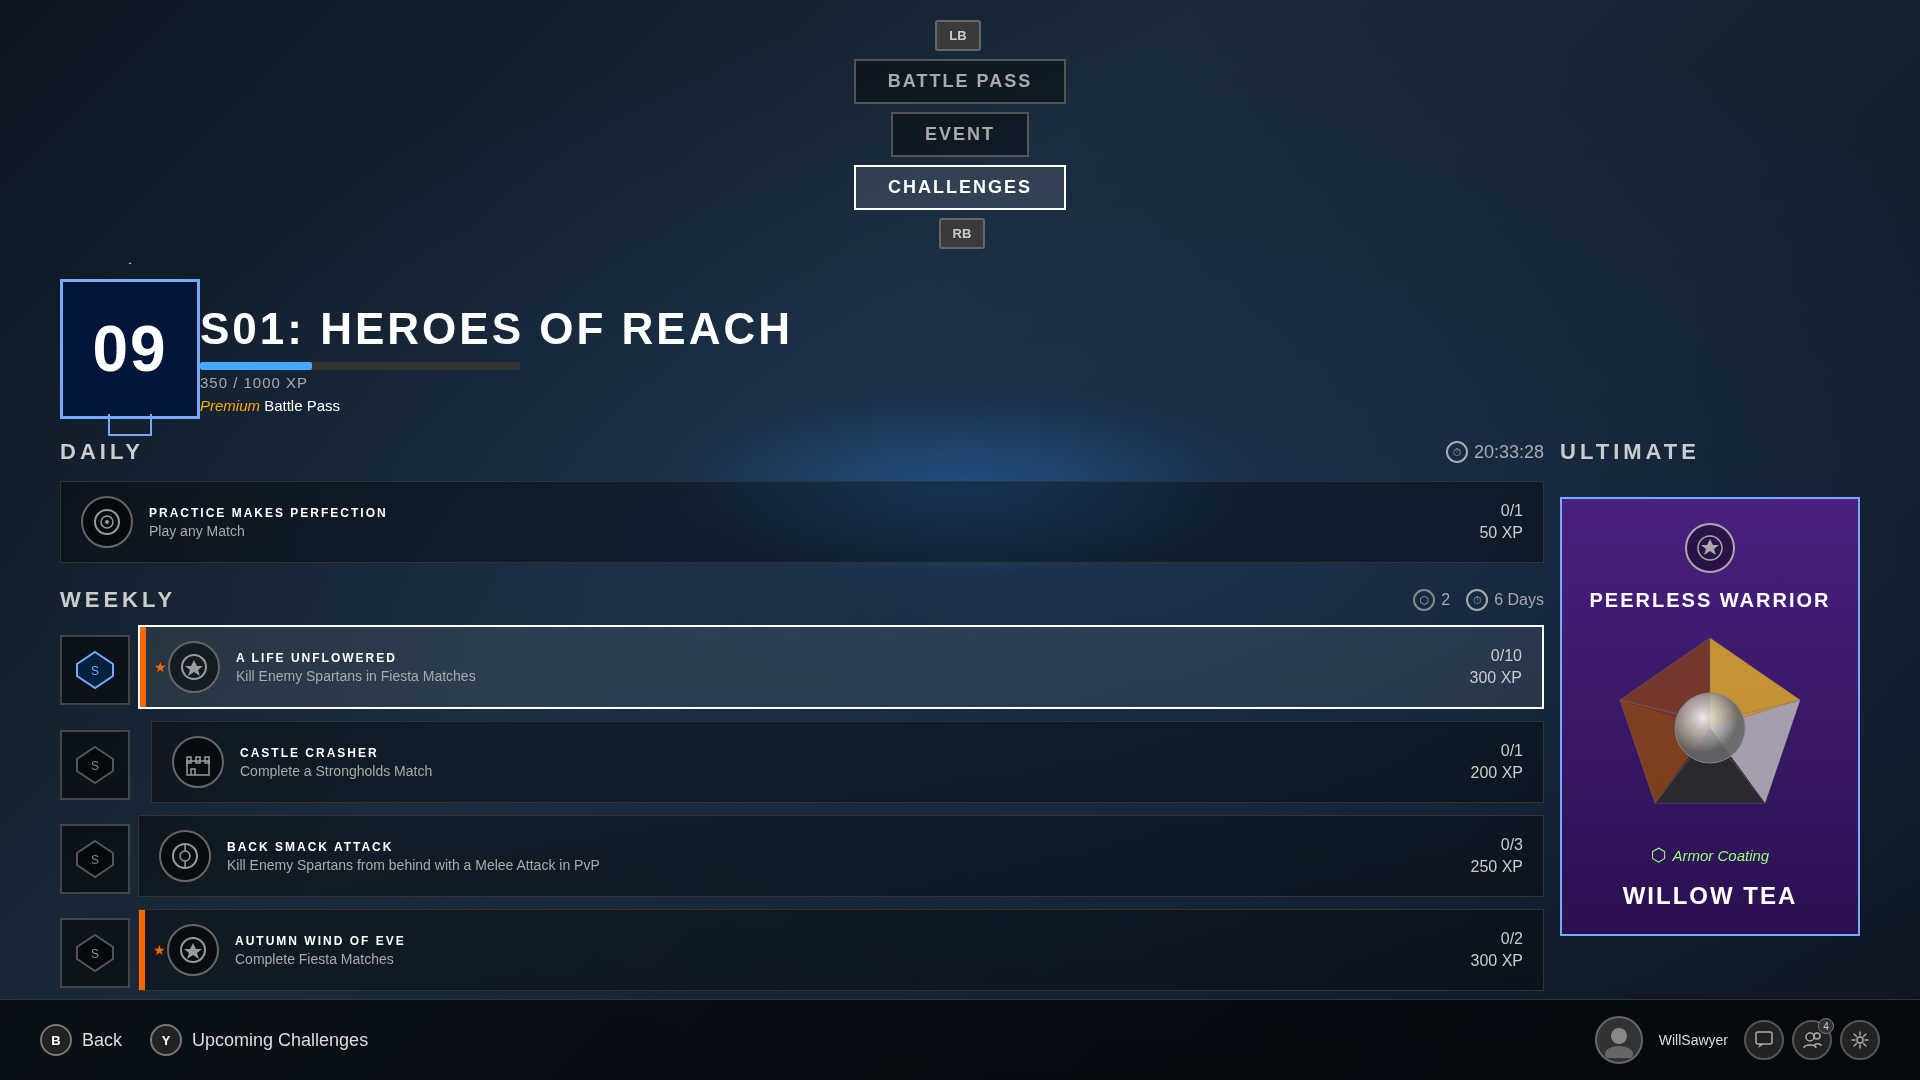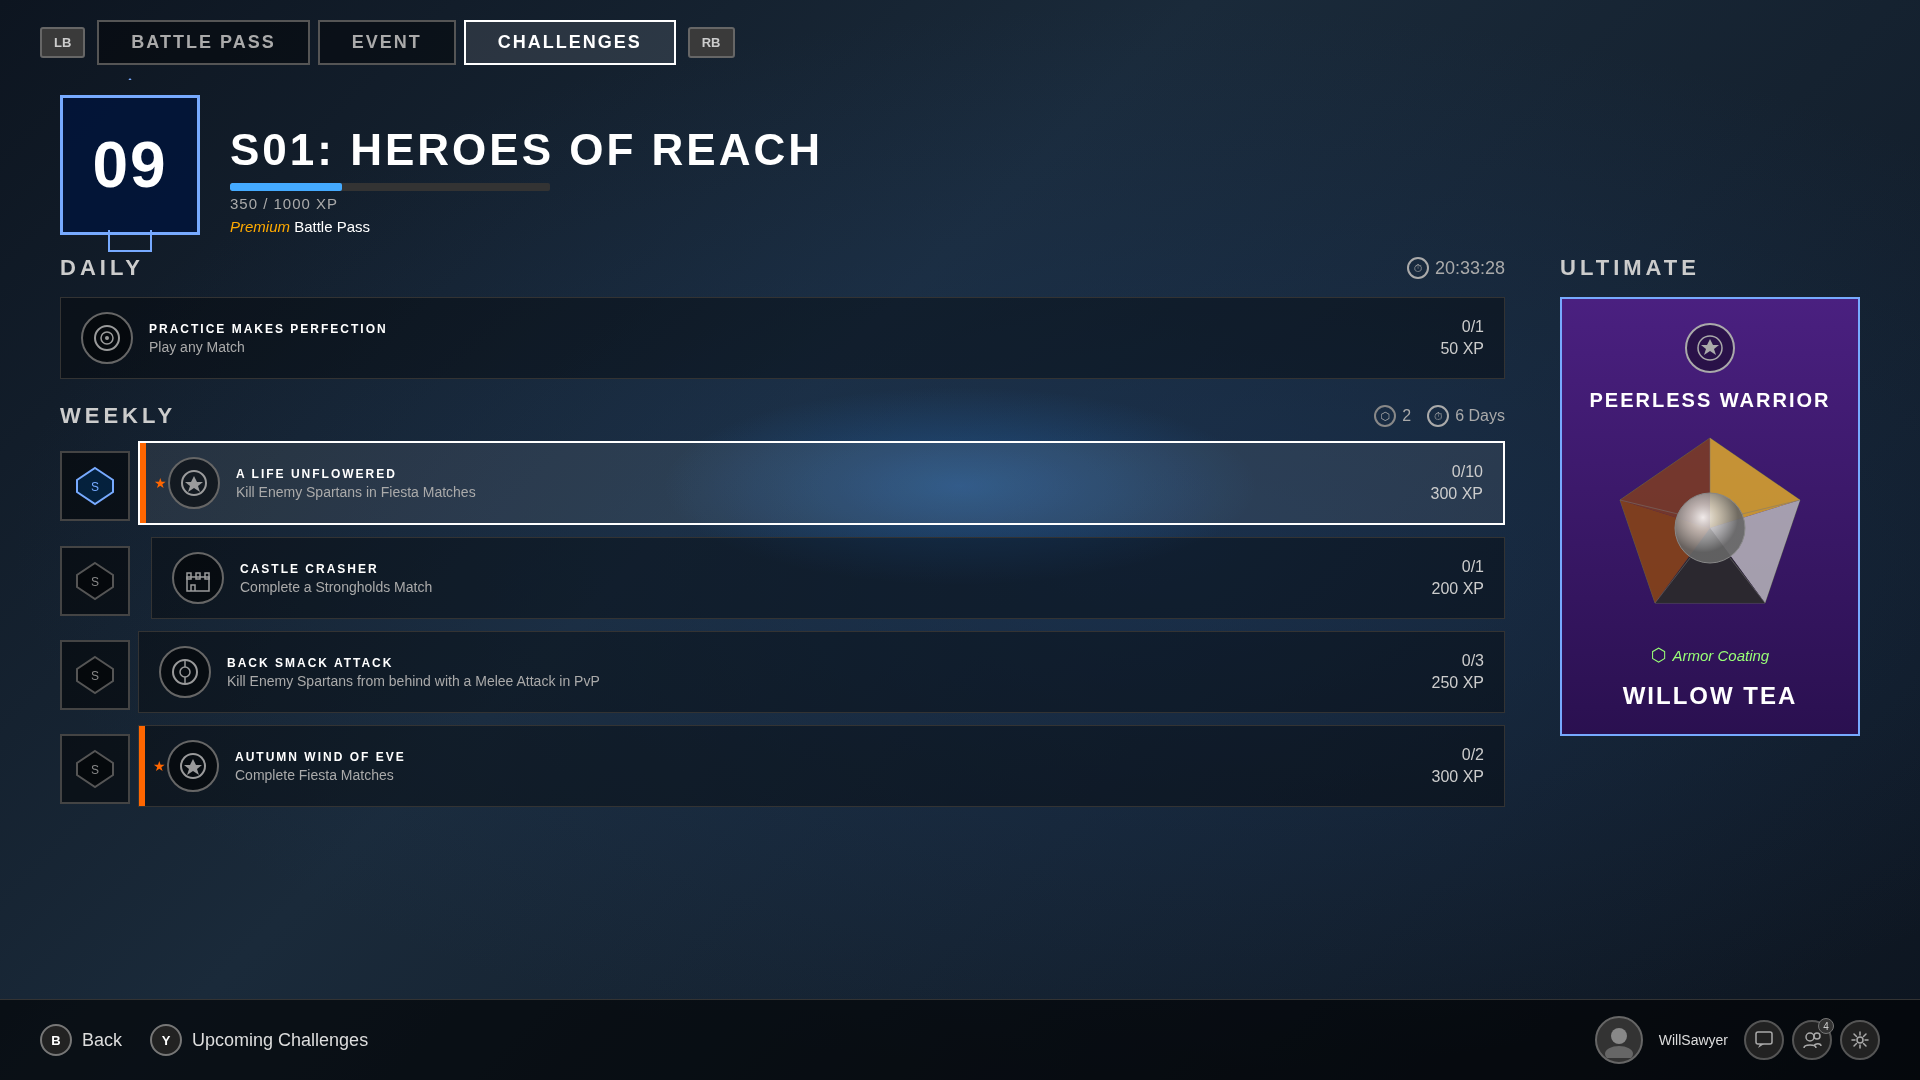--- a/index.html
+++ b/index.html
@@ -37,20 +37,21 @@
       width: 100%;
       height: 100%;
     }
 
     
     .top-nav {
       display: flex;
       align-items: center;
       padding: 20px 40px;
       gap: 8px;
+      flex-direction: column;
     }
 
     .nav-lb {
       background: #3a3a3a;
       border: 2px solid #666;
       color: #ccc;
       padding: 6px 12px;
       font-size: 13px;
       font-weight: bold;
       border-radius: 3px;
@@ -82,24 +83,23 @@
 
     .nav-tab.active {
       border: 2px solid #fff;
       color: #fff;
       background: rgba(255,255,255,0.1);
     }
 
     
     .bp-section {
       display: flex;
-      align-items: flex-end;
+      align-items: center;
       padding: 0 60px;
       margin-top: 10px;
-      gap: 30px;
     }
 
     .level-badge {
       position: relative;
       width: 140px;
       height: 140px;
       border: 3px solid #7af;
       background: rgba(0,20,60,0.8);
       display: flex;
       align-items: center;
@@ -182,21 +182,21 @@
     .bp-premium .premium-text {
       color: #fa0;
       font-style: italic;
       font-weight: normal;
     }
 
     
     .main-content {
       display: flex;
       padding: 20px 60px 0;
-      gap: 55px;
+      gap: 16px;
     }
 
     .challenges-left {
       flex: 1;
     }
 
     
     .section-header {
       display: flex;
       align-items: center;
@@ -373,21 +373,21 @@
     .ultimate-section {
       width: 300px;
       flex-shrink: 0;
     }
 
     .ultimate-title {
       font-size: 22px;
       font-weight: bold;
       letter-spacing: 4px;
       color: #ccc;
-      margin-bottom: 16px;
+      margin-bottom: 32px;
     }
 
     .ultimate-card {
       border: 2px solid #7af;
       background: linear-gradient(180deg, #4a2080 0%, #2a1050 100%);
       padding: 24px 20px;
       display: flex;
       flex-direction: column;
       align-items: center;
       gap: 16px;

